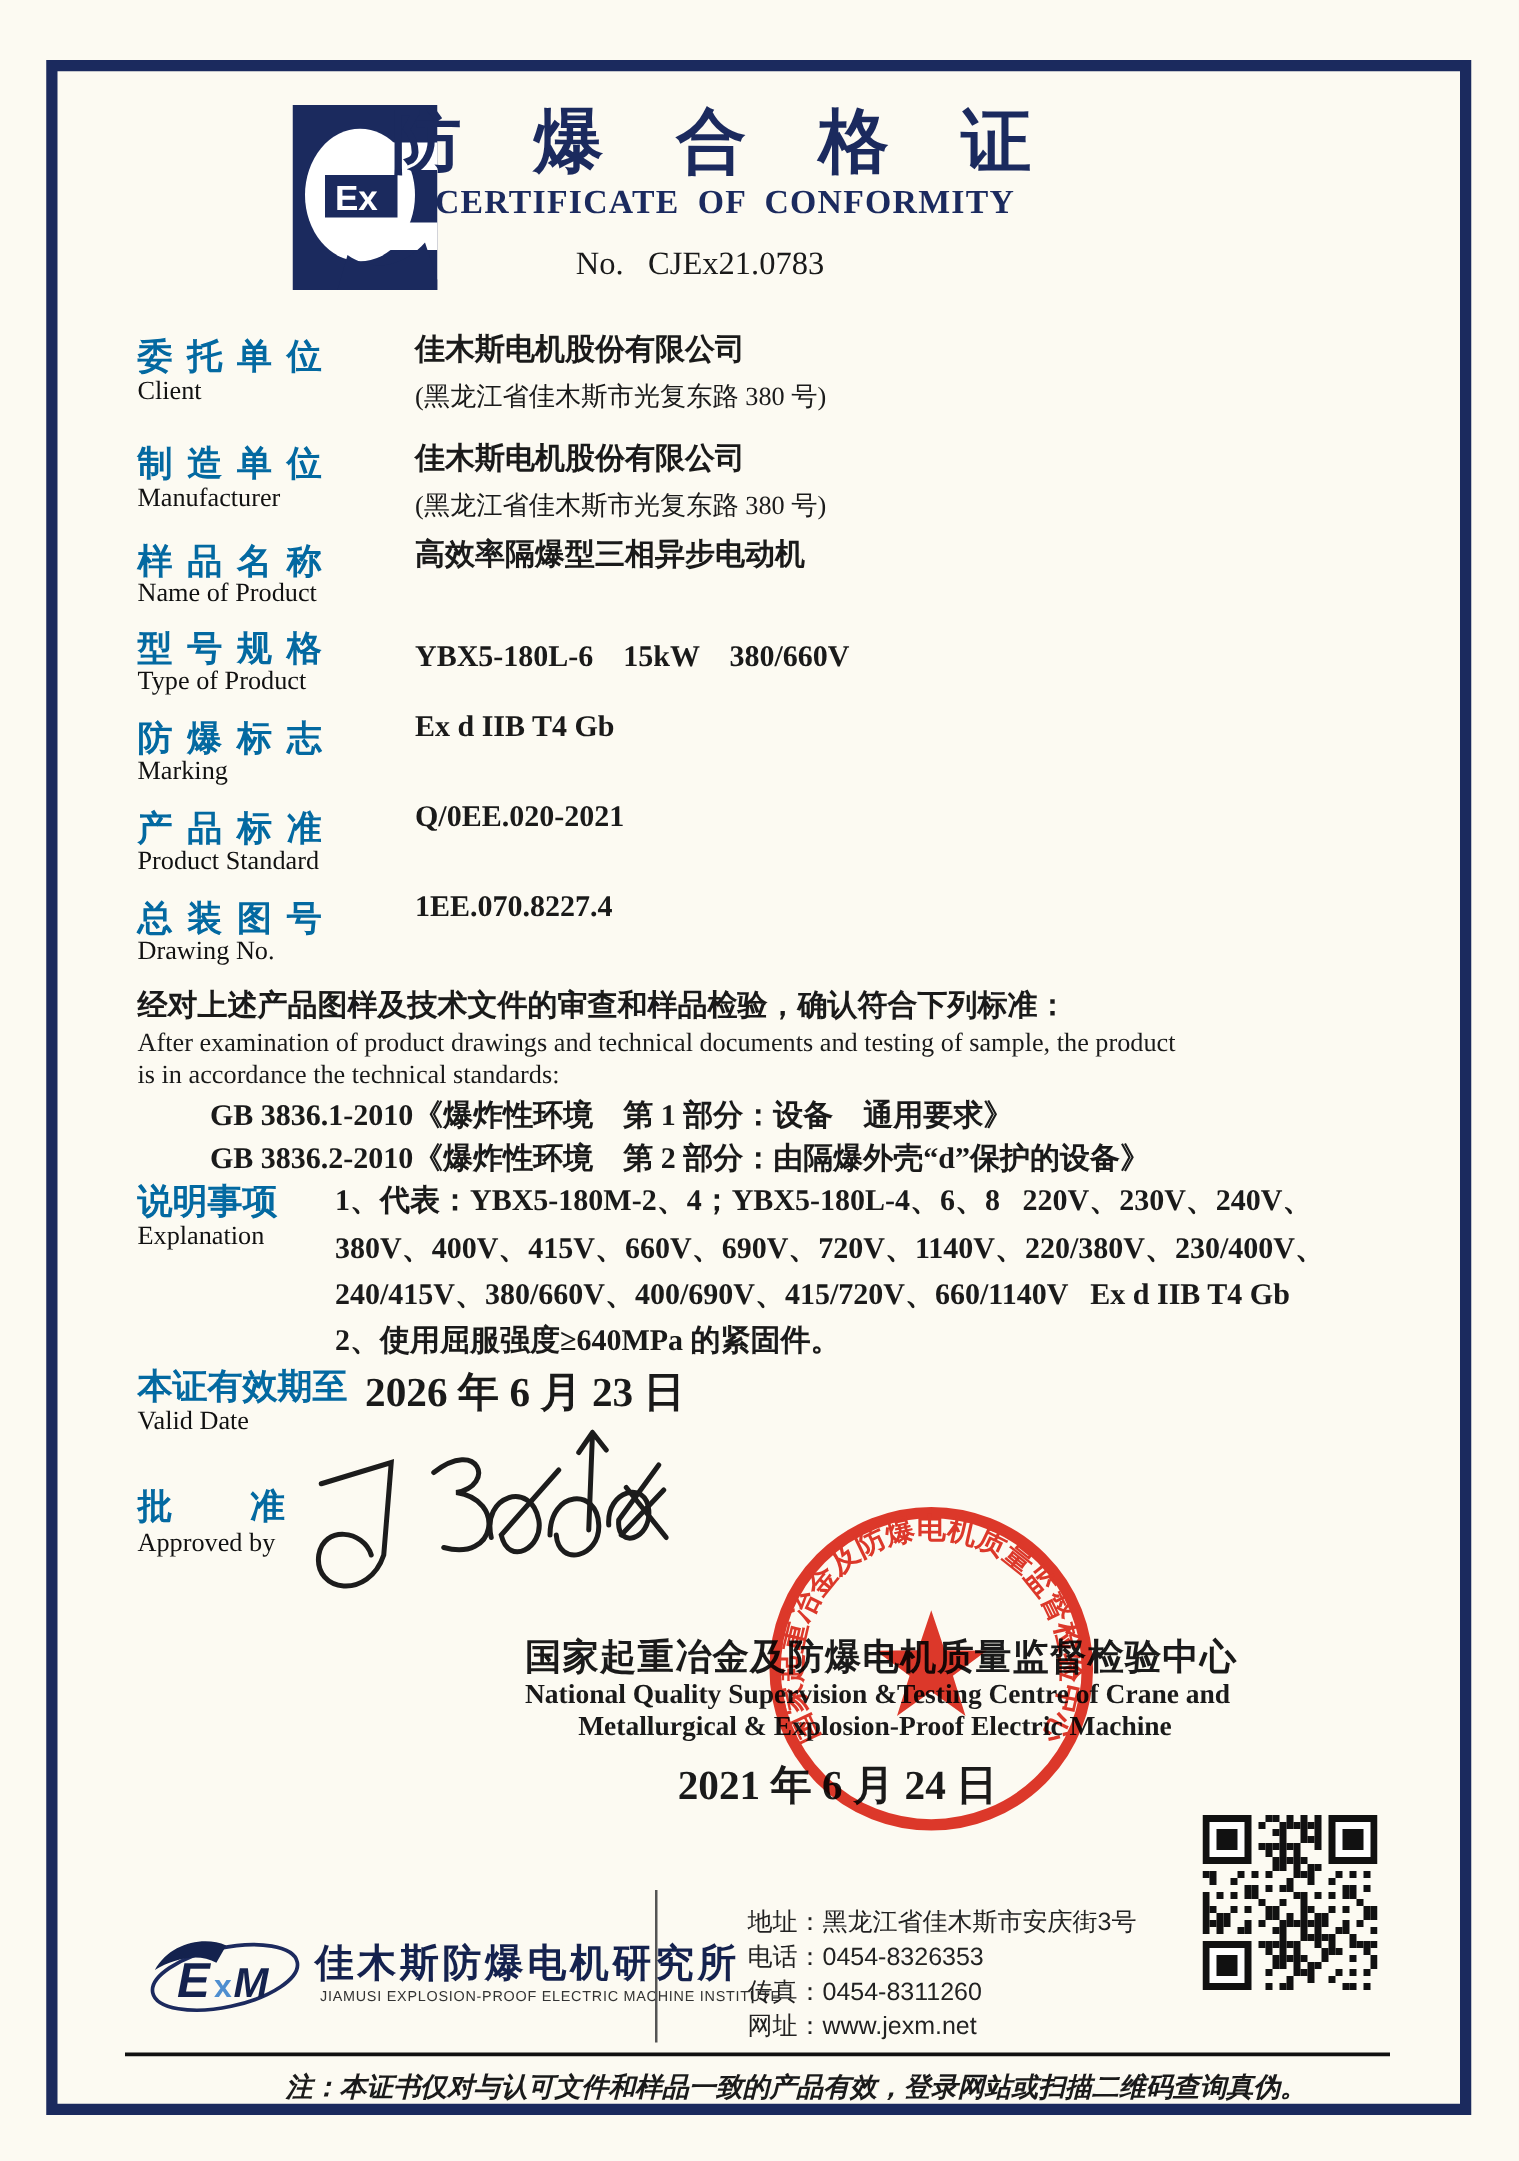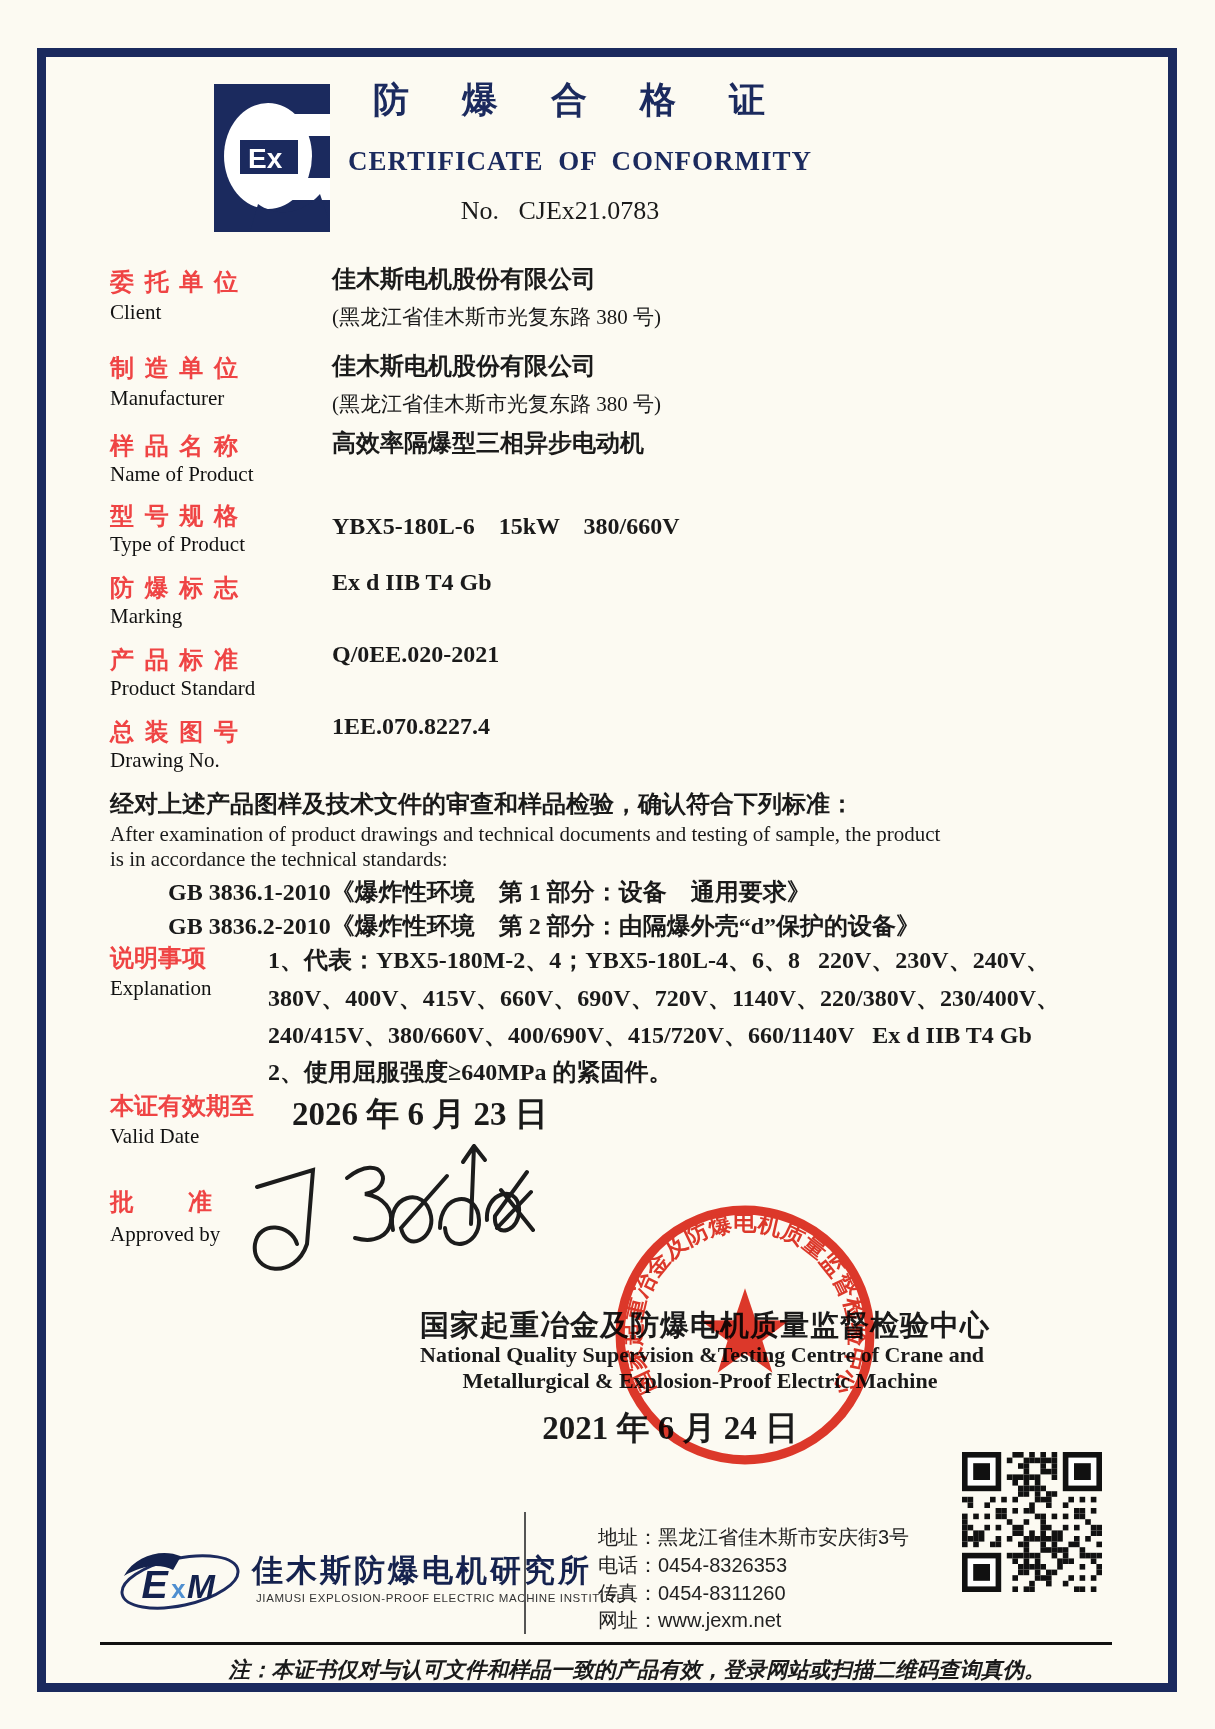--- a/index.html
+++ b/index.html
@@ -1,27 +1,27 @@
 <!DOCTYPE html>
 <html><head>
 <meta charset="utf-8">
 <style>
   html,body{margin:0;padding:0;background:#fbf8ee;}
   .page{position:relative;width:1215px;height:1729px;background:#fcfaf2;overflow:hidden;
         font-family:"Liberation Serif","DejaVu Serif",serif;color:#1a1a1a;}
   .abs{position:absolute;}
   .frame{left:37px;top:48px;width:1140px;height:1644px;box-sizing:border-box;
          border:9px solid #1b2a5e;}
-  .title-cn{left:300px;top:76px;width:560px;text-align:center;font-size:36px;font-weight:bold;
+  .title-cn{left:300px;top:76px;width:560px;text-align:center;font-size:56px;font-weight:bold;
             color:#1b2a5e;letter-spacing:22px;white-space:nowrap;}
   .title-en{left:300px;top:146px;width:560px;text-align:center;font-size:27px;font-weight:bold;
             color:#1b2a5e;word-spacing:7px;letter-spacing:1px;}
   .cert-no{left:310px;top:196px;width:500px;text-align:center;font-size:26px;white-space:pre;}
   .lbl-cn{font-family:"Liberation Sans","DejaVu Sans",sans-serif;font-weight:bold;
-          font-size:24px;letter-spacing:2px;white-space:pre;color:#ef4444;}
+          font-size:28px;letter-spacing:2px;white-space:pre;color:#0369a1;}
   .lbl-en{font-size:21px;color:#111;}
   .val{font-size:24px;font-weight:600;white-space:pre;}
   .val2{font-size:21px;white-space:pre;}
   .stmt-cn{font-family:"Liberation Sans","DejaVu Sans",sans-serif;font-weight:bold;font-size:24px;}
   .stmt-en{font-size:21px;}
   .std{font-size:24px;font-weight:600;}
   .exp-line{font-size:24px;font-weight:600;white-space:pre;}
   .org-cn{font-family:"Liberation Sans","DejaVu Sans",sans-serif;font-weight:bold;font-size:29px;
           letter-spacing:1px;white-space:nowrap;}
   .org-en{font-size:22px;font-weight:bold;white-space:nowrap;}
@@ -39,21 +39,21 @@
   .stamp{mix-blend-mode:multiply;opacity:.93;}
   svg{display:block;}
 </style>
 </head>
 <body>
 
 <div class="page">
 
   <div class="abs frame"></div>
 
-  <div class="abs" style="left:214px;top:84px;">
+  <div class="abs" style="left:234px;top:84px;">
     <svg width="116" height="148" viewBox="0 0 116 148">
       <rect width="116" height="148" fill="#1b2a5e"></rect>
       <ellipse cx="54" cy="72" rx="44" ry="53" fill="#ffffff"></ellipse>
       <rect x="54" y="30" width="62" height="22" fill="#ffffff"></rect>
       <rect x="54" y="94" width="62" height="22" fill="#ffffff"></rect>
       <rect x="26" y="56" width="58" height="34" fill="#1b2a5e"></rect>
       <text x="34" y="84" font-size="28" font-weight="bold" font-family="Liberation Sans, sans-serif" fill="#ffffff">Ex</text>
       <path d="M44,120 C64,134 88,130 106,110 L116,140 L116,148 L36,148 Z" fill="#1b2a5e"></path>
     </svg>
   </div>

